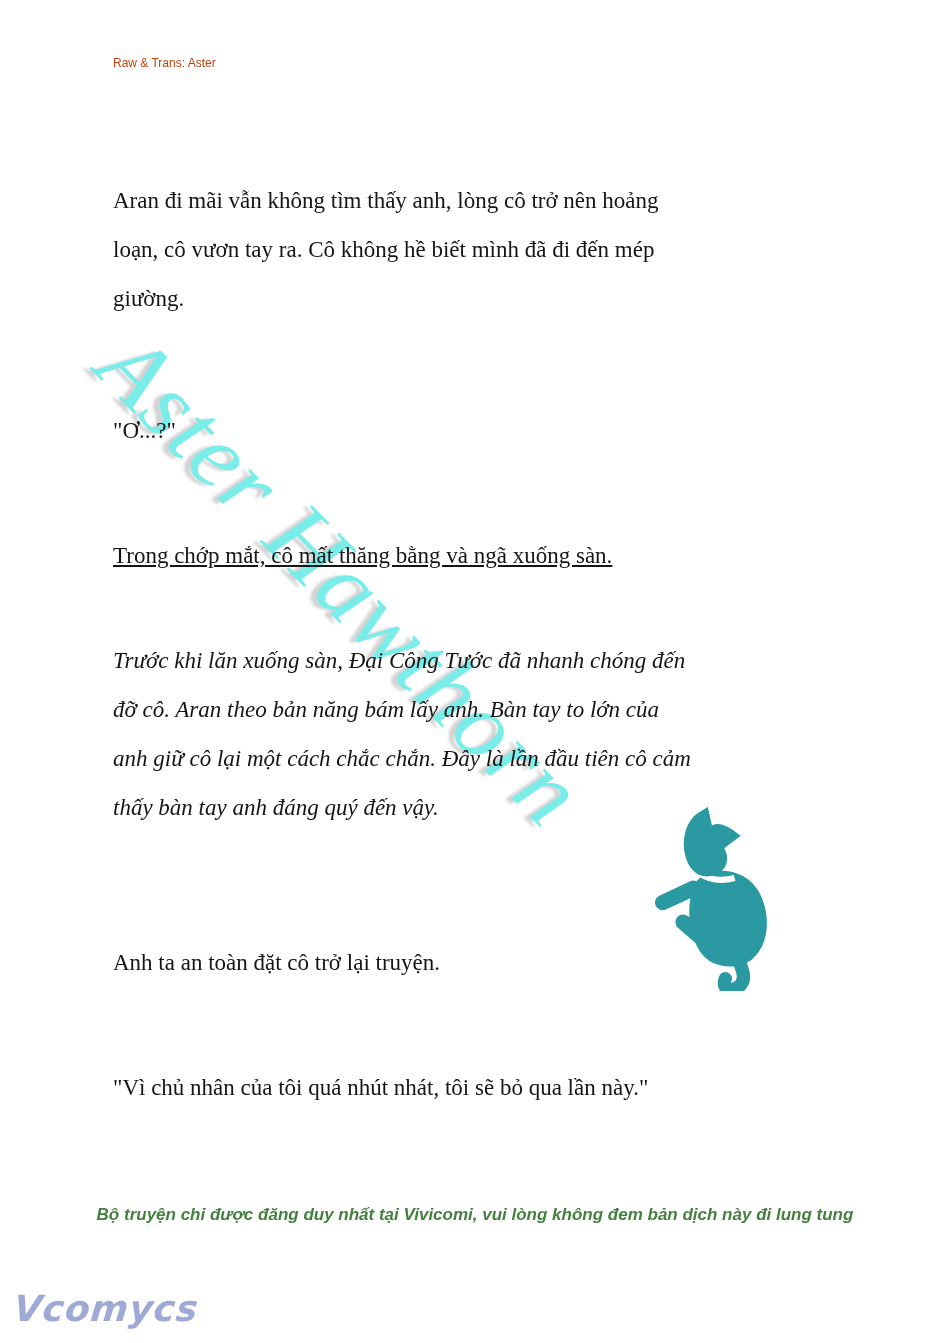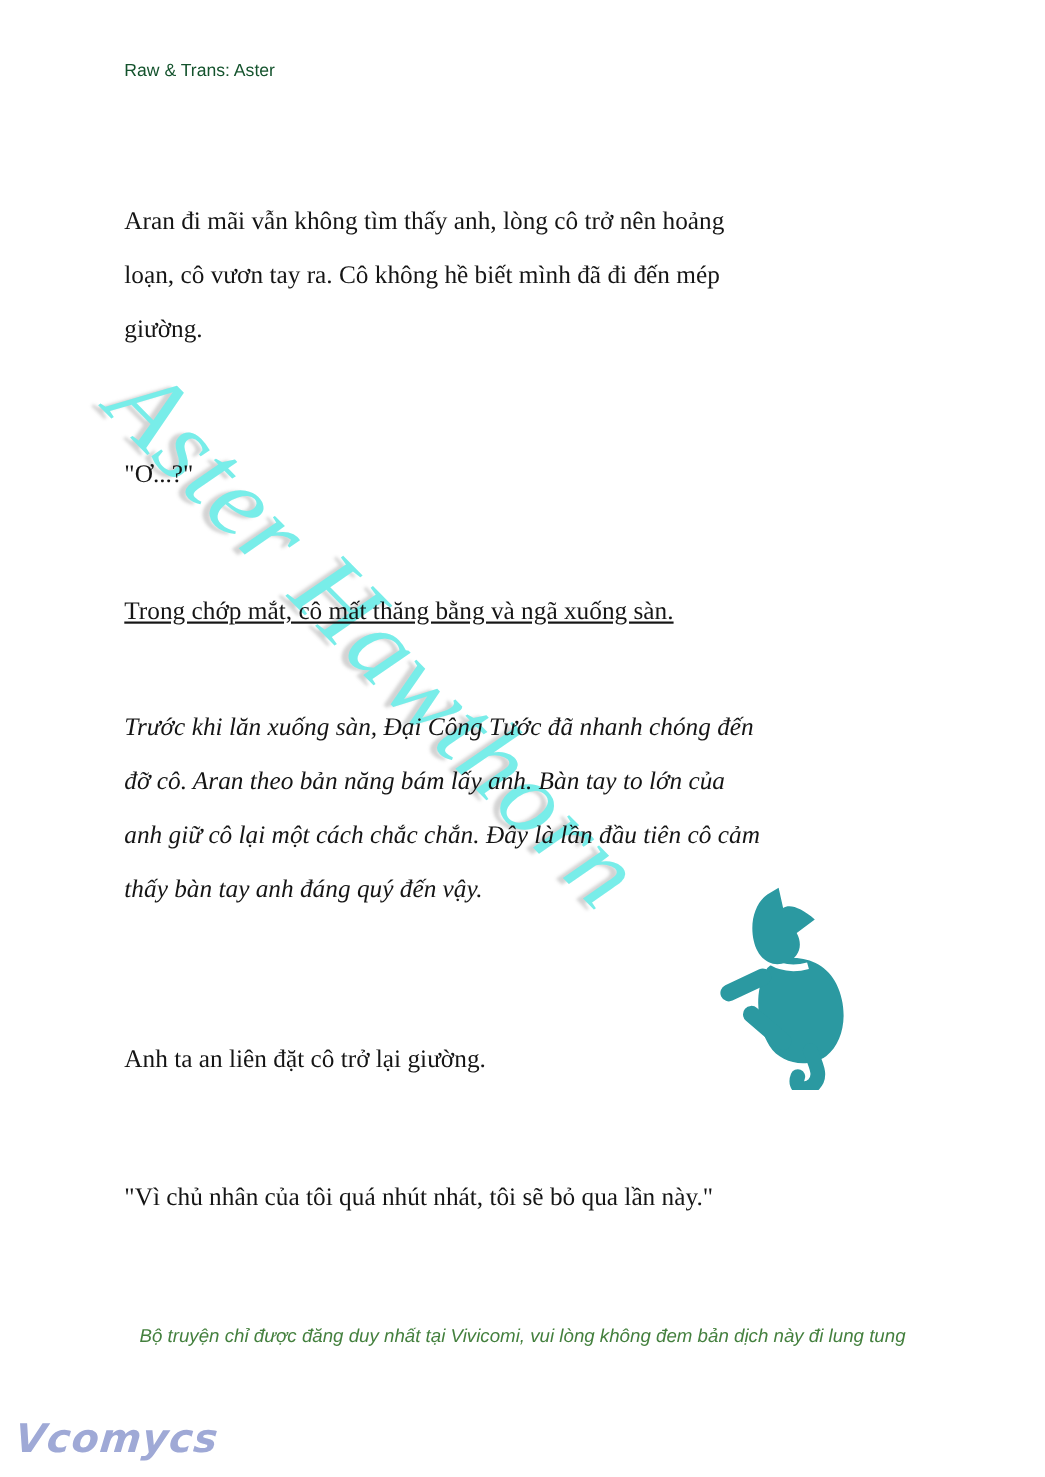--- a/index.html
+++ b/index.html
@@ -16,22 +16,22 @@
     overflow: hidden;
     font-family: "Liberation Serif", "DejaVu Serif", serif;
   }
 
   
   .header-credit {
     position: absolute;
     left: 113px;
     top: 56px;
     font-family: "Liberation Sans", "DejaVu Sans", sans-serif;
-    font-size: 16px;
-    color: #14532d;
+    font-size: 12px;
+    color: #c2410c;
     z-index: 3;
   }
 
   
   .watermark {
     position: absolute;
     left: 150px;
     top: 316px;
     transform: rotate(45.5deg);
     transform-origin: 0 0;
@@ -77,21 +77,21 @@
   
   .footer-notice {
     position: absolute;
     left: 0;
     top: 1200px;
     width: 950px;
     text-align: center;
     font-family: "Liberation Sans", "DejaVu Sans", sans-serif;
     font-size: 17px;
     line-height: 30.5px;
-    font-weight: normal;
+    font-weight: bold;
     font-style: italic;
     color: #44803e;
     z-index: 2;
   }
 
   
   .site-logo {
     position: absolute;
     left: 14px;
     top: 1288px;
@@ -120,21 +120,21 @@
 
   <div class="para p2">"Ơ...?"</div>
 
   <div class="para p3">Trong chớp mắt, cô mất thăng bằng và ngã xuống sàn.</div>
 
   <div class="para p4">Trước khi lăn xuống sàn, Đại Công Tước đã nhanh chóng đến
 đỡ cô. Aran theo bản năng bám lấy anh. Bàn tay to lớn của
 anh giữ cô lại một cách chắc chắn. Đây là lần đầu tiên cô cảm
 thấy bàn tay anh đáng quý đến vậy.</div>
 
-  <div class="para p5">Anh ta an liên đặt cô trở lại giường.</div>
+  <div class="para p5">Anh ta an toàn đặt cô trở lại truyện.</div>
 
   <div class="para p6">"Vì chủ nhân của tôi quá nhút nhát, tôi sẽ bỏ qua lần này."</div>
 
   <svg class="cat" width="128" height="185" viewBox="0 0 120 180" aria-hidden="true">
 
     <path fill="currentColor" d="M44,72 C60,56 94,62 105,86 C116,108 113,137 96,150 C80,161 56,157 46,141 C34,122 32,90 44,72 Z"></path>
 
     <path d="M34,56 C48,70 62,75 80,70" stroke="#ffffff" stroke-width="6" fill="none"></path>
 
     <path fill="currentColor" d="M32,48 C28,30 34,14 44,7 L54,1 L58,19 C64,15 74,19 86,29 L70,41 C76,52 72,63 61,67 C46,73 35,62 32,48 Z"></path>

